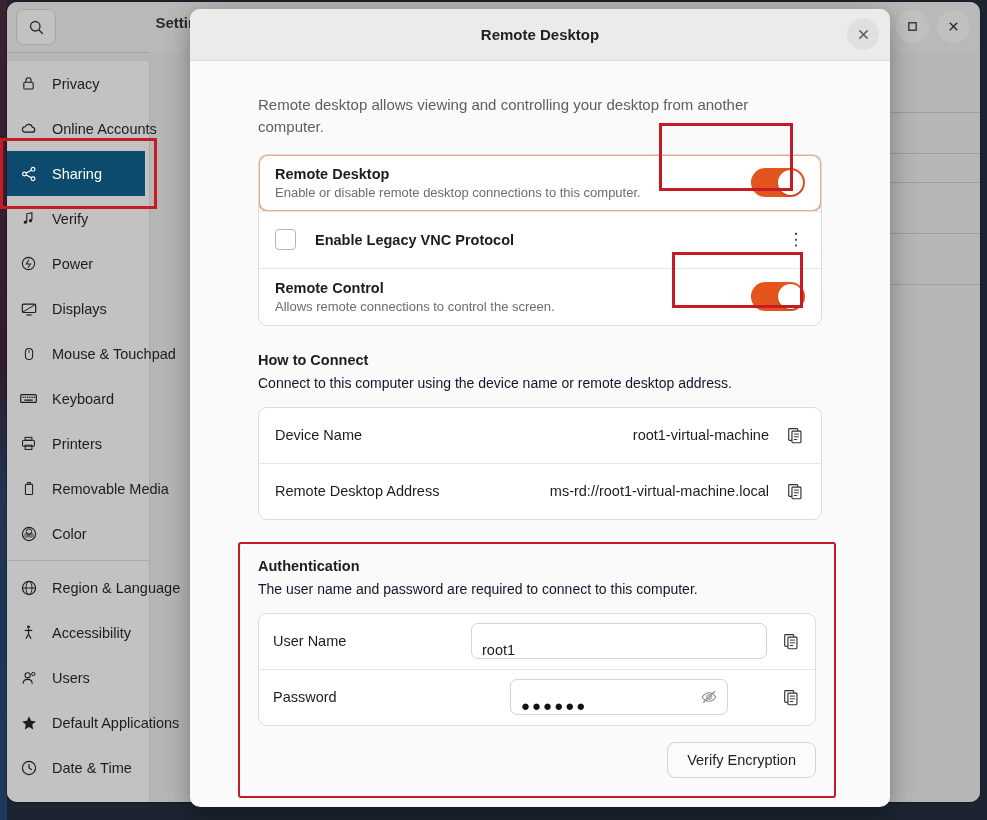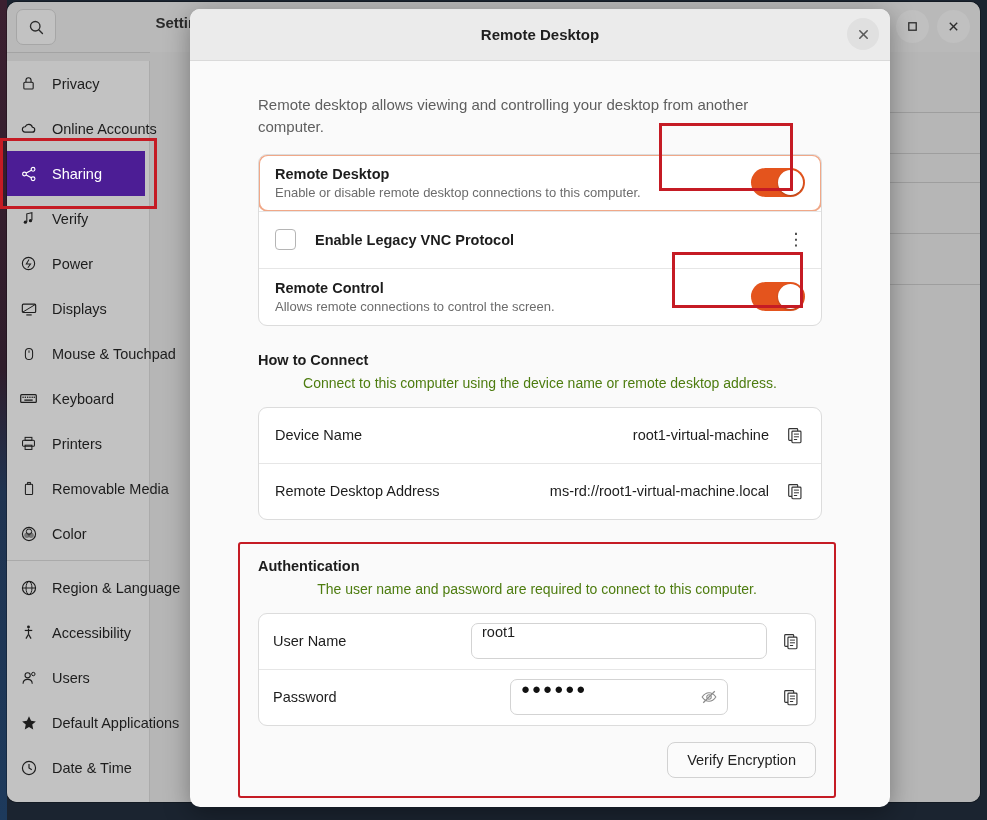--- a/index.html
+++ b/index.html
@@ -89,21 +89,21 @@
     height: 45px;
     display: flex;
     align-items: center;
     padding-left: 12px;
     gap: 14px;
     color: #1d1d1d;
     font-size: 14.5px;
     white-space: nowrap;
   }
   .sidebar-item.selected {
-    background: #4c1d95;
+    background: #0c4a6e;
     color: #ffffff;
     margin: 0 4px 0 0;
     border-radius: 0;
   }
   .sidebar-item .sb-icon {
     width: 19px; height: 19px;
     flex: 0 0 19px;
     display: flex; align-items: center; justify-content: center;
   }
   .sidebar-sep {
@@ -266,22 +266,21 @@
   
   .section-head {
     margin-top: 26px;
     font-size: 14.5px;
     font-weight: bold;
     color: #1d1d1d;
   }
   .section-sub {
     margin-top: 7px;
     font-size: 14px;
-    color: #4d7c0f;
-    text-align: center;
+    color: #0f172a;
   }
 
   .kv-row {
     display: flex;
     align-items: center;
     padding: 0 16px;
     min-height: 55px;
   }
   .kv-row + .kv-row { border-top: 1px solid #e6e6e6; }
   .kv-label {
@@ -326,21 +325,21 @@
     color: #1d1d1d;
     flex: 0 0 198px;
   }
   .text-input {
     flex: 1;
     height: 34px;
     border: 1px solid #d3d3d3;
     border-radius: 7px;
     background: #fff;
     display: flex;
-    align-items: flex-start;
+    align-items: flex-end;
     padding: 0 10px;
     font-size: 14.5px;
     color: #1d1d1d;
     margin-right: 14px;
     position: relative;
   }
   .dots {
     letter-spacing: 2px;
     font-size: 15px;
     color: #111;

